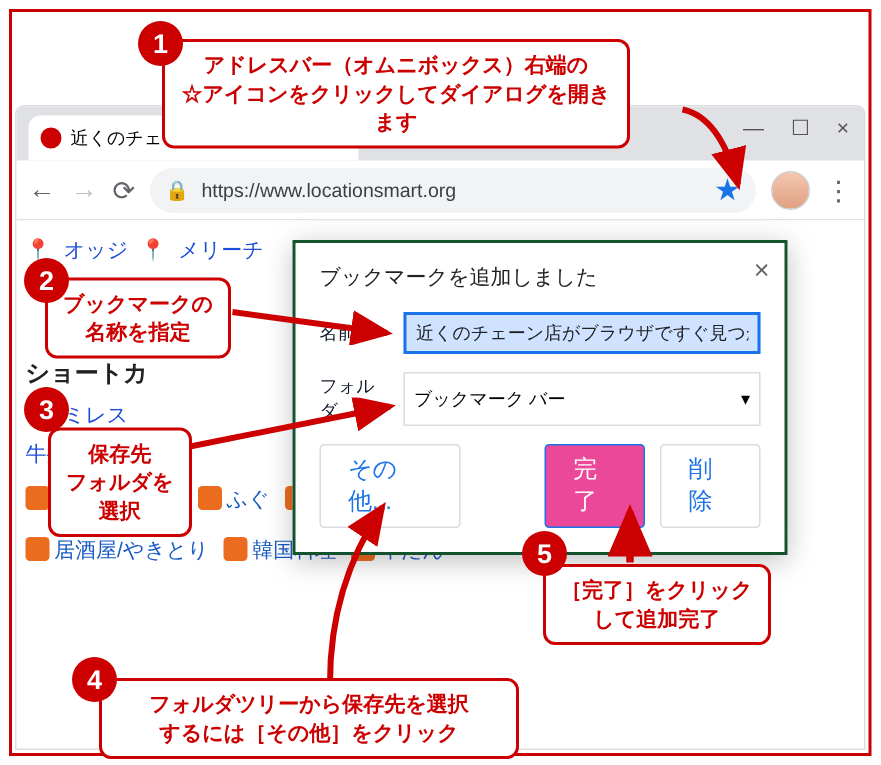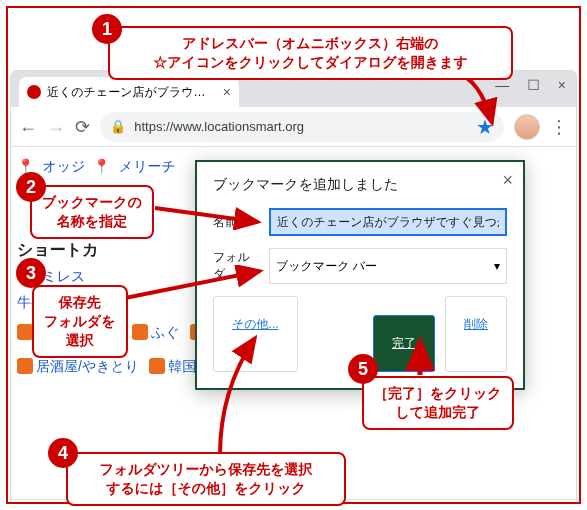--- a/index.html
+++ b/index.html
@@ -32,22 +32,22 @@
 .lnk { color: #1d4ed8; }
 
 .dialog { position: absolute; top: 160px; left: 195px; width: 330px; background: #fff; border: 2px solid #14532d; box-shadow: 0 4px 18px rgba(0,0,0,0.25); padding: 14px 16px 16px; font-size: 13px; z-index: 50; }
 .dialog .dtitle { font-size: 14px; color: #202124; margin-bottom: 14px; }
 .dialog .dclose { position: absolute; right: 10px; top: 8px; font-size: 18px; color: #5f6368; cursor: pointer; }
 .drow { display: flex; align-items: center; gap: 12px; margin-bottom: 12px; }
 .drow label { width: 44px; color: #0f172a; font-size: 12px; }
 .dinput { flex: 1; height: 28px; border: 2px solid #1a73e8; padding: 2px 6px; font-size: 12px; background: #cfe2ff; color: #202124; }
 .dselect { flex: 1; height: 36px; border: 1px solid #dadce0; padding: 2px 6px; font-size: 12px; display: flex; align-items: center; justify-content: space-between; cursor: pointer; }
 .dbtns { display: flex; gap: 10px; justify-content: flex-start; margin-top: 6px; }
-.btn { padding: 19px 18px; font-size: 12px; border-radius: 3px; cursor: pointer; border: 1px solid #dadce0; background: #fff; color: #1a73e8; text-decoration: underline; }
-.btn.primary { background: #14532d; color: #fff; border-color: #1a73e8; margin-top: 19px; }
+.btn { padding: 6px 18px; font-size: 16px; border-radius: 3px; cursor: pointer; border: 1px solid #dadce0; background: #fff; color: #1a73e8; }
+.btn.primary { background: #ec4899; color: #fff; border-color: #1a73e8; }
 .btn.spacer { flex: 1; border: none; background: none; cursor: default; }
 
 .callout { position: absolute; background: #fff; border: 2px solid #c00; border-radius: 8px; padding: 6px 10px; font-size: 14px; color: #c00; font-weight: bold; text-align: center; line-height: 1.35; z-index: 100; }
 .badge { position: absolute; width: 30px; height: 30px; border-radius: 50%; background: #c00; color: #fff; font-weight: bold; font-size: 18px; display: flex; align-items: center; justify-content: center; z-index: 110; }
 svg.arrow { position: absolute; z-index: 95; pointer-events: none; }
 </style>
 </head>
 <body>
 
 <div class="outer-border"></div>
@@ -144,21 +144,21 @@
     </div>
   </div>
   <div class="dbtns">
     <div class="btn">その他...</div>
     <div class="btn spacer"></div>
     <div class="btn primary">完了</div>
     <div class="btn">削除</div>
   </div>
 </div>
 
-<div class="callout" style="top:26px; left:108px; width:405px; white-space:pre-line">アドレスバー（オムニボックス）右端の
+<div class="callout" style="top:26px; left:108px; width:312px; white-space:pre-line">アドレスバー（オムニボックス）右端の
 ☆アイコンをクリックしてダイアログを開きます</div>
 <div class="badge" style="top:14px; left:92px">1</div>
 
 <div class="callout" style="top:185px; left:30px; white-space:pre-line">ブックマークの
 名称を指定</div>
 <div class="badge" style="top:172px; left:16px">2</div>
 
 <div class="callout" style="top:285px; left:32px; white-space:pre-line">保存先
 フォルダを
 選択</div>

